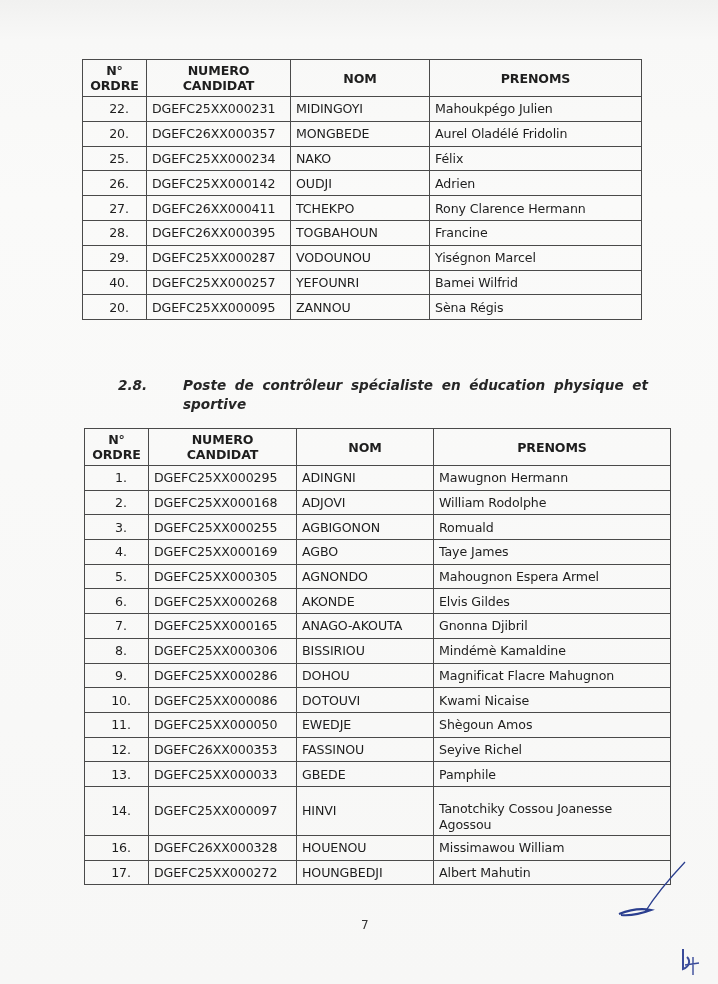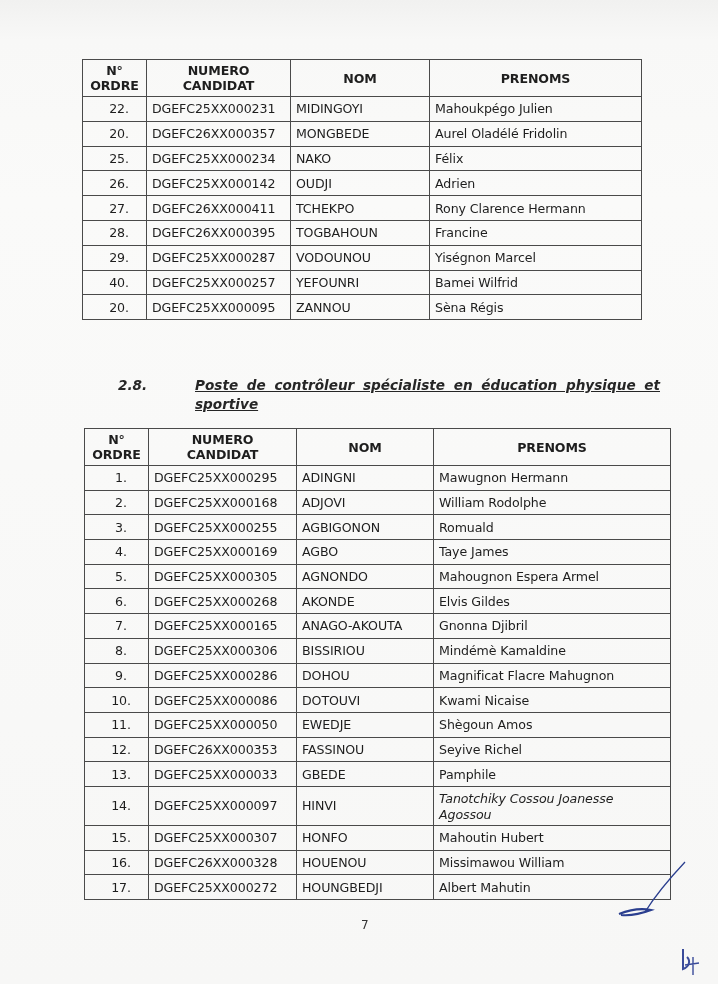--- a/index.html
+++ b/index.html
@@ -19,34 +19,34 @@
   }
   table.roster th, table.roster td {
     border: 1px solid #4a4a4a; padding: 0 5px; white-space: nowrap; overflow: hidden;
   }
   table.roster th {
     font-weight: bold; font-size: 12.6px; line-height: 15px; text-align: center;
     height: 36px; padding: 0 2px;
   }
   table.roster td { height: 23.8px; line-height: 15px; }
   table.roster td.ord { text-align: center; padding-left: 14px; }
-  table.roster td.wrap { white-space: normal; line-height: 16px; padding-top: 2px; font-style: italic; }
+  table.roster td.wrap { white-space: normal; line-height: 16px; padding-top: 12px; }
   #table-1 { left: 82px; top: 59px; width: 559px; }
   #table-2 { left: 84px; top: 428px; width: 586px; }
   #table-2 td { height: 23.7px; }
   #table-2 tr.tall td { height: 36px; }
   .section-heading {
     position: absolute; left: 118px; top: 376px; width: 530px;
     font-weight: bold; font-style: italic; font-size: 13.6px; line-height: 19px;
     color: #262626;
   }
   .section-heading .num { position: absolute; left: 0; top: 0; text-align: center; }
   .section-heading .txt {
-    position: absolute; left: 77px; top: 0; width: 465px;
-    text-align: justify; text-align-last: left; word-spacing: 3px; text-decoration: underline;
+    position: absolute; left: 65px; top: 0; width: 465px;
+    text-align: justify; text-align-last: left; word-spacing: 3px;
   }
   .page-number {
     position: absolute; left: 361px; top: 918px; font-size: 12px; color: #333;
   }
   .signature { position: absolute; left: 615px; top: 858px; width: 80px; height: 60px; }
   .initials { position: absolute; left: 675px; top: 945px; width: 30px; height: 32px; }
 </style>
 </head>
 <body>
 
@@ -224,26 +224,20 @@
         <td>GBEDE</td>
         <td>Pamphile</td>
       </tr>
       <tr class="tall">
         <td class="ord">14.</td>
         <td>DGEFC25XX000097</td>
         <td>HINVI</td>
         <td class="wrap">Tanotchiky Cossou Joanesse Agossou</td>
       </tr>
       <tr>
-        <td class="ord">15.</td>
-        <td>DGEFC25XX000307</td>
-        <td>HONFO</td>
-        <td>Mahoutin Hubert</td>
-      </tr>
-      <tr>
         <td class="ord">16.</td>
         <td>DGEFC26XX000328</td>
         <td>HOUENOU</td>
         <td>Missimawou William</td>
       </tr>
       <tr>
         <td class="ord">17.</td>
         <td>DGEFC25XX000272</td>
         <td>HOUNGBEDJI</td>
         <td>Albert Mahutin</td>

